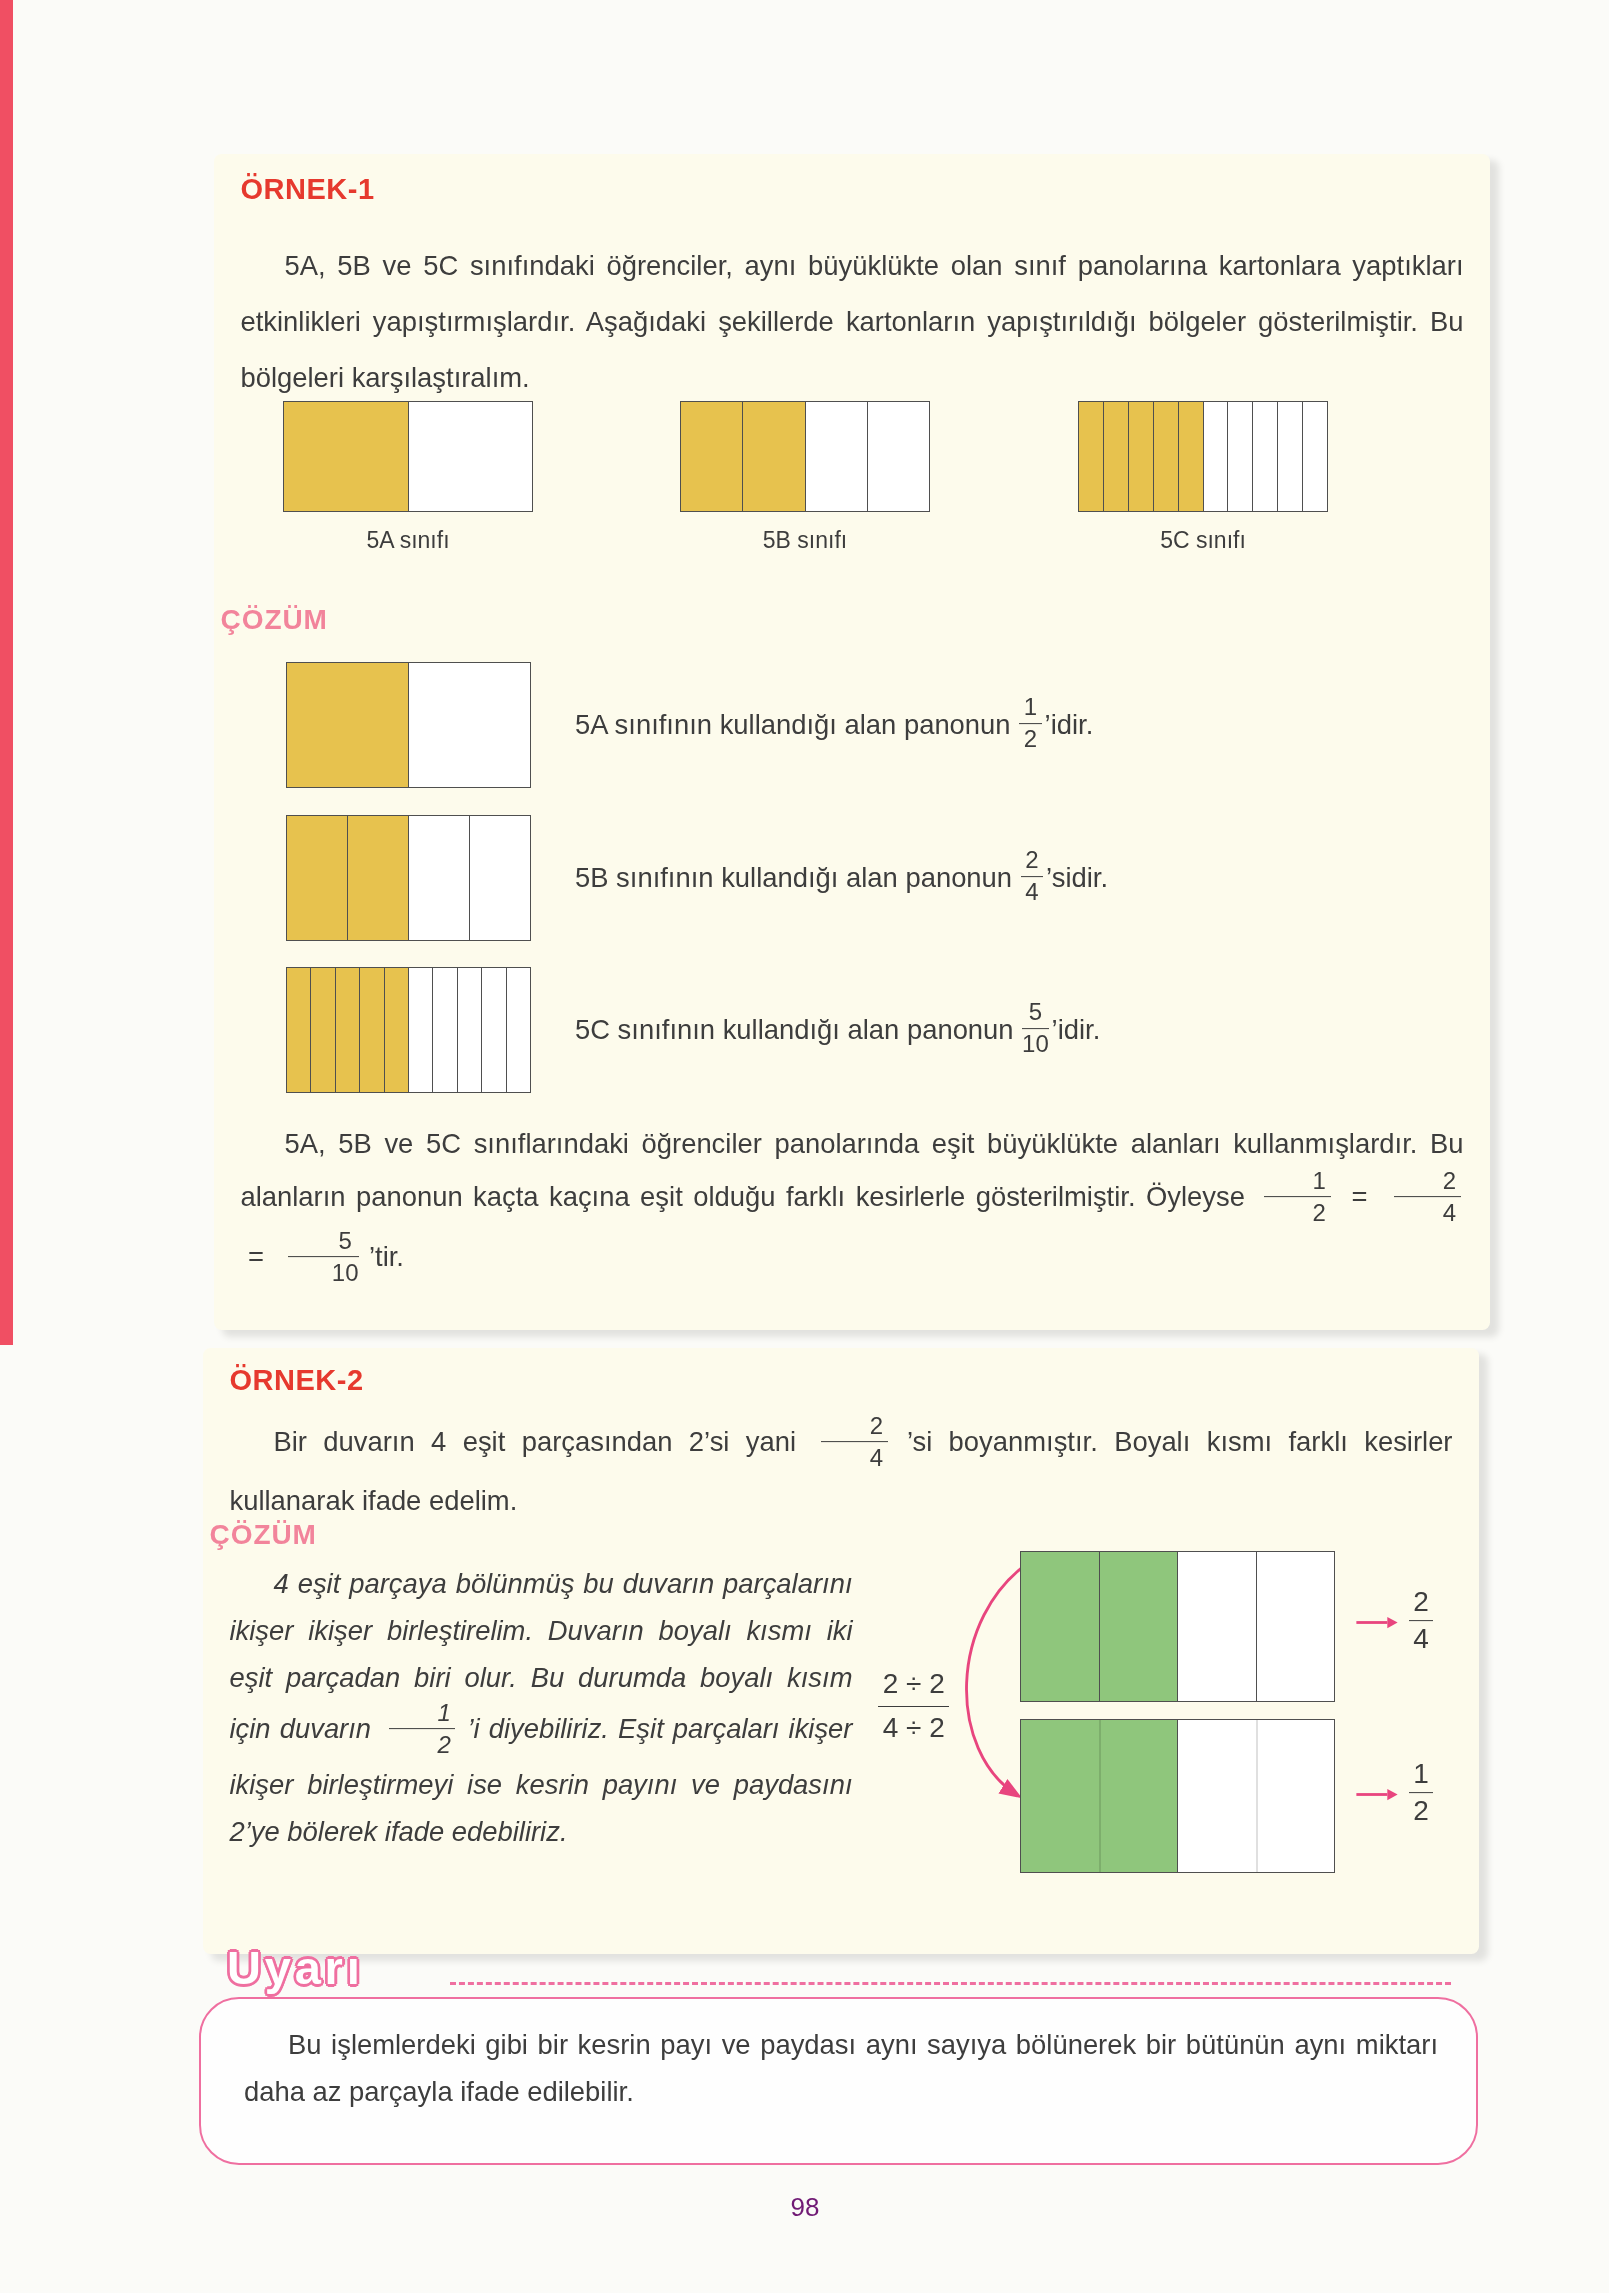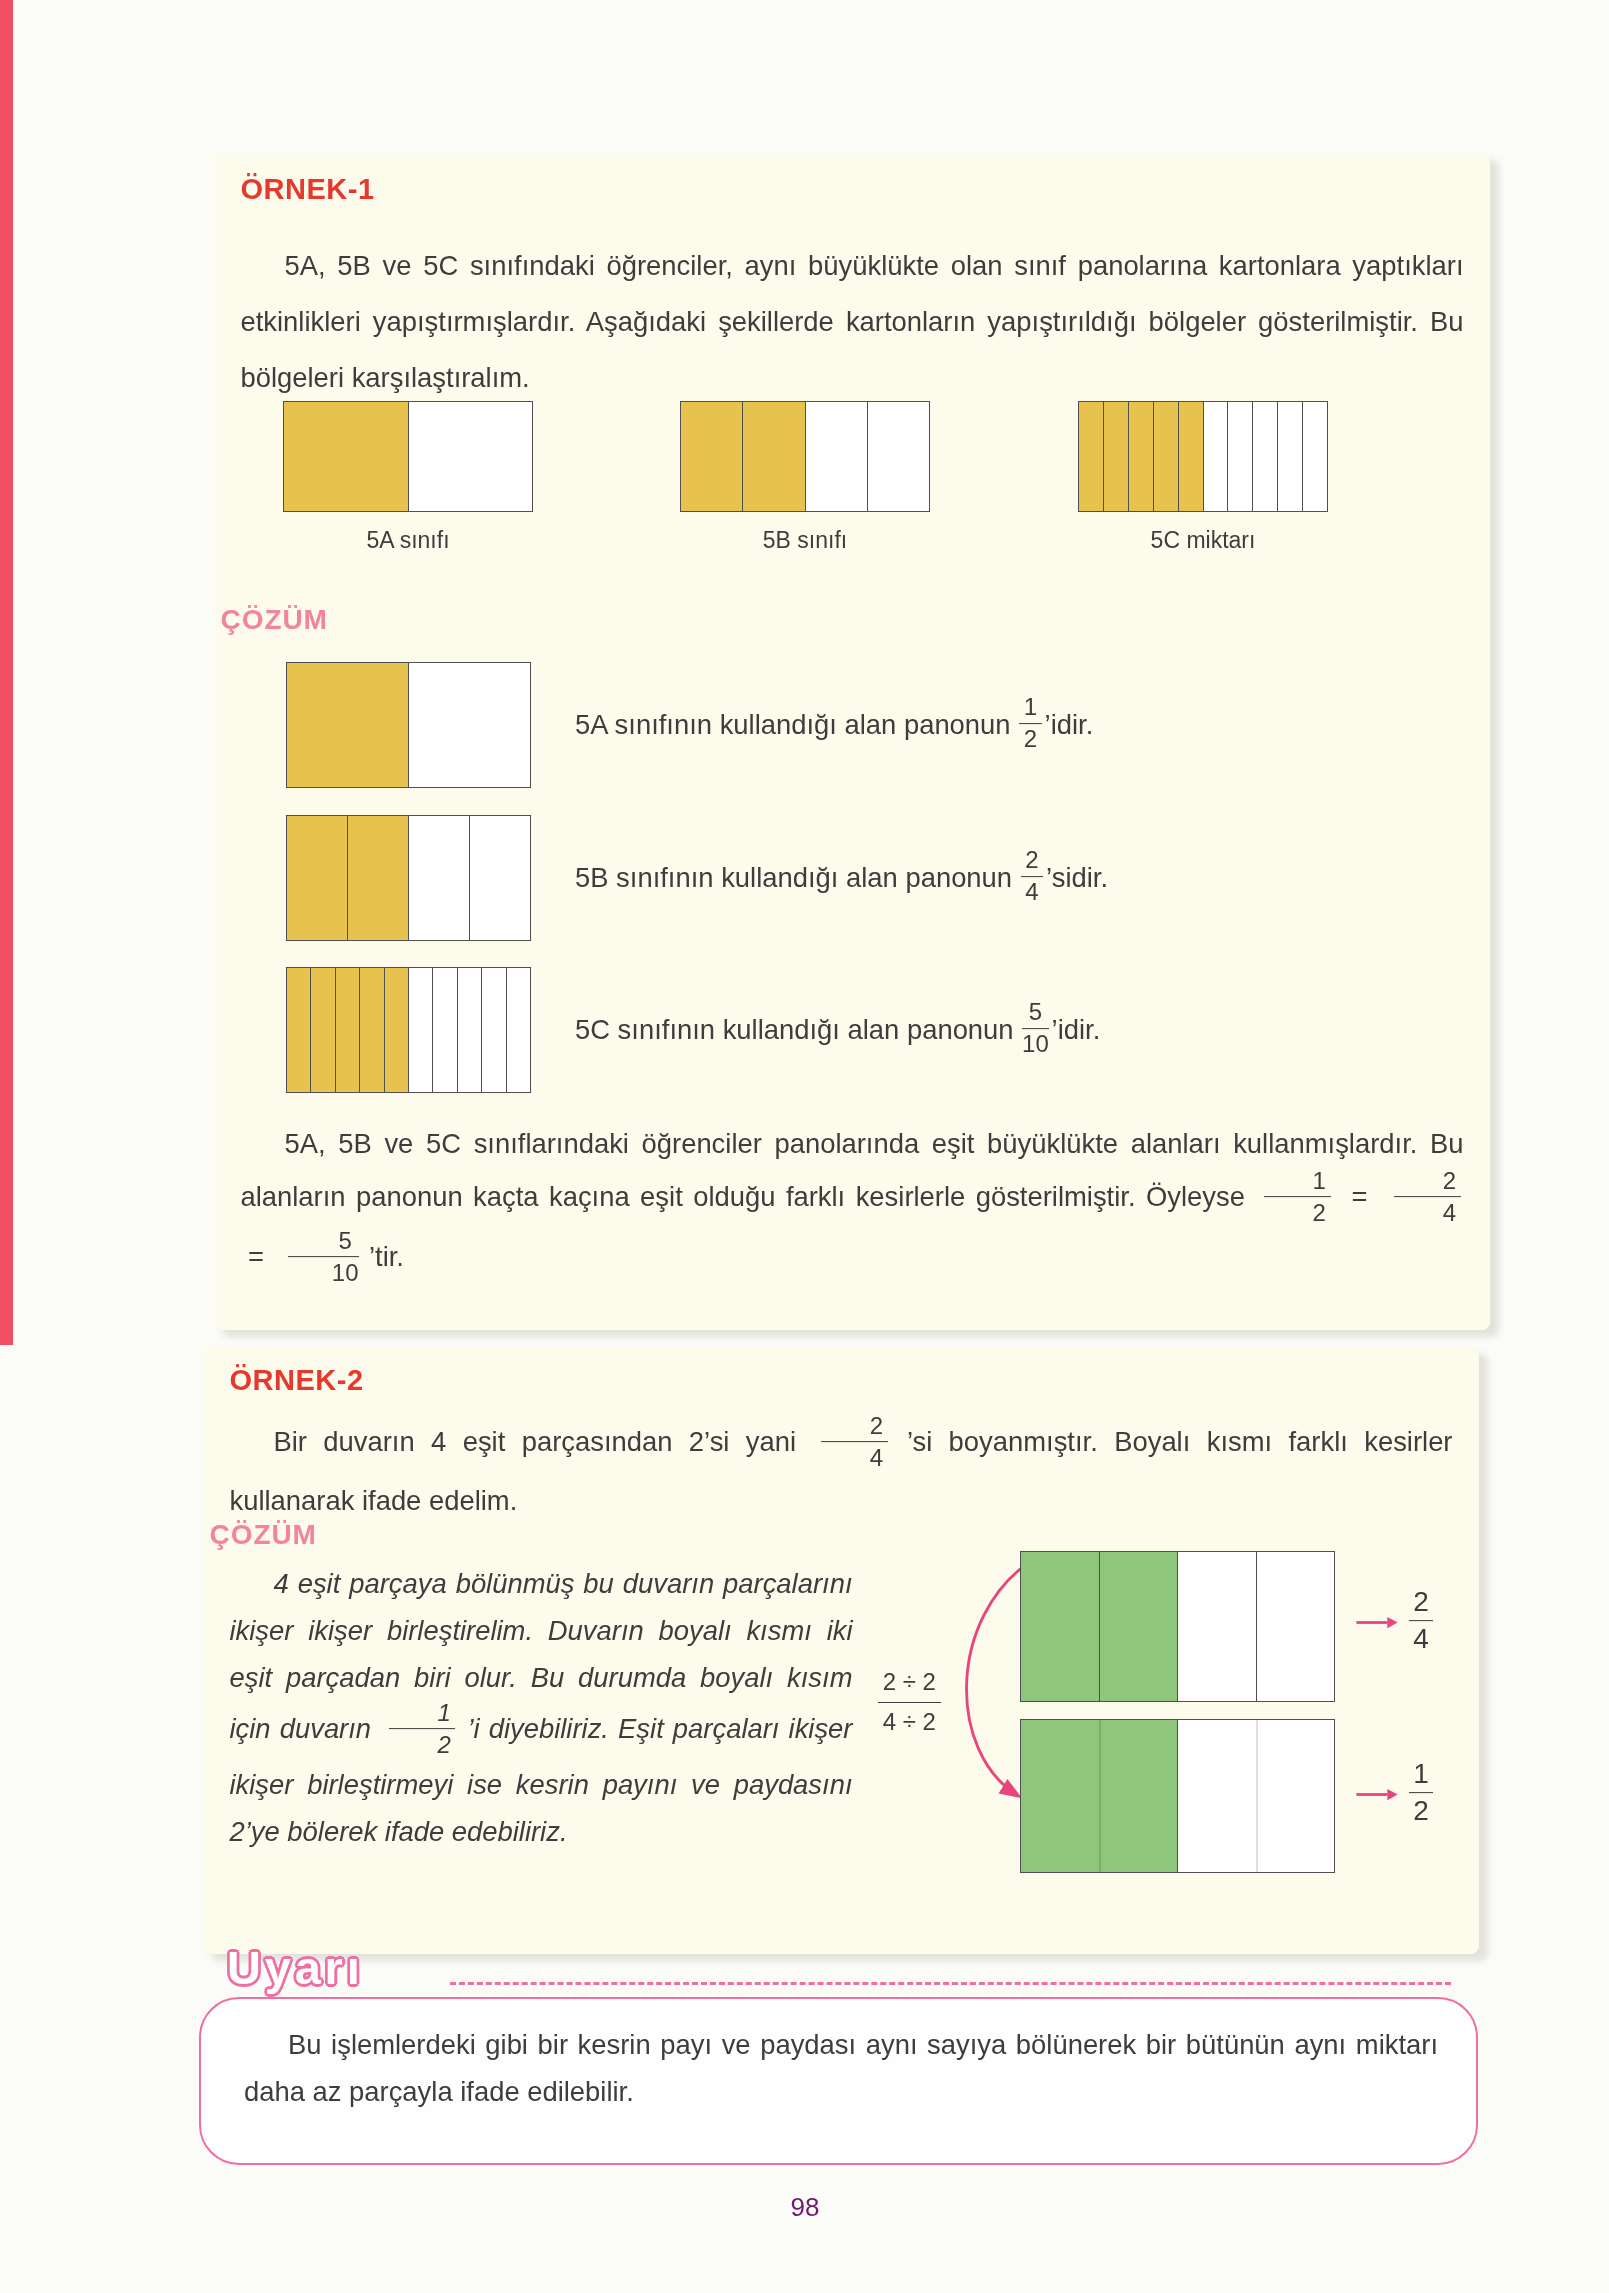--- a/index.html
+++ b/index.html
@@ -72,21 +72,21 @@
     vertical-align:middle; font-size:24px; line-height:1.15;
     margin:0 2.8px 0 8.5px; transform:translateY(-1.9px);
   }
   .frac .num { border-bottom:1.9px solid #3d3d3d; padding:0 4.7px 1.9px; }
   .frac .den { padding-top:1.9px; }
   .frac-big { font-size:28px; margin:0; }
   .eq-sign { margin:0 7.6px; }
 
   .division {
     position:absolute; left:675px; top:320px;
-    display:inline-flex; flex-direction:column; text-align:center; font-size:24px;
+    display:inline-flex; flex-direction:column; text-align:center; font-size:28px;
   }
   .division .dnum { border-bottom:1.9px solid #3d3d3d; padding:0 4.7px 5.7px; }
   .division .dden { padding-top:5.7px; }
 
   .wall { position:absolute; left:817px; }
 
   .result { position:absolute; display:flex; align-items:center; gap:9.5px; }
 
   
   .uyari-box {
@@ -153,21 +153,21 @@
           <div class="cell fill-yellow"></div>
           <div class="cell fill-yellow"></div>
           <div class="cell fill-yellow"></div>
           <div class="cell fill-yellow"></div>
           <div class="cell"></div>
           <div class="cell"></div>
           <div class="cell"></div>
           <div class="cell"></div>
           <div class="cell"></div>
         </div>
-      <div class="panel-label">5C miktarı</div>
+      <div class="panel-label">5C sınıfı</div>
     </div>
 
     <h3 class="cozum" style="left:6.6px; top:450px;">ÇÖZÜM</h3>
 
     <div class="sol-row" style="top:508px;">
       <div class="bars bars-sol">
           <div class="cell fill-yellow"></div>
           <div class="cell"></div>
         </div>
       <div class="sol-text">

